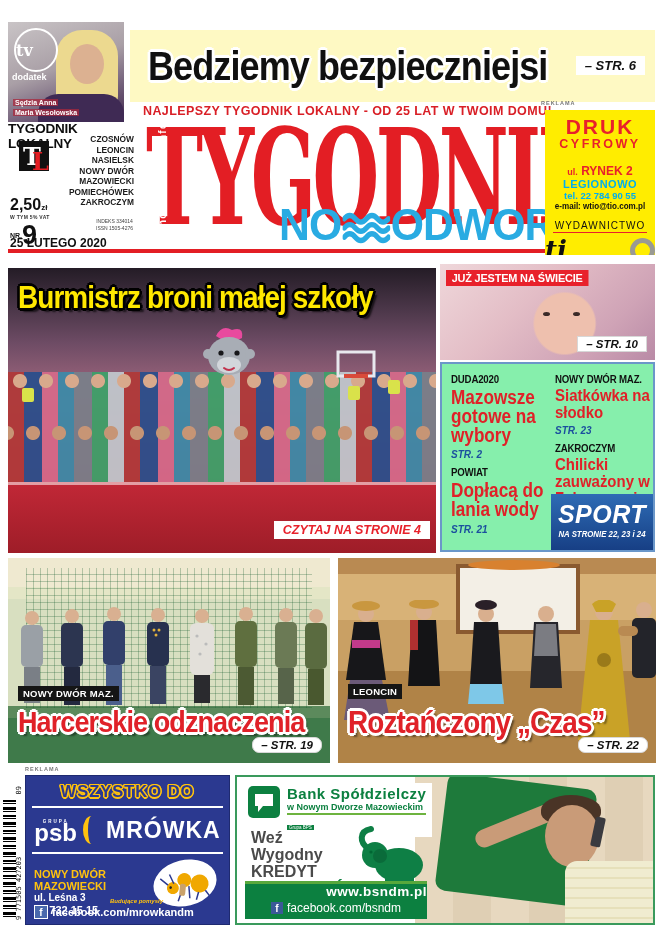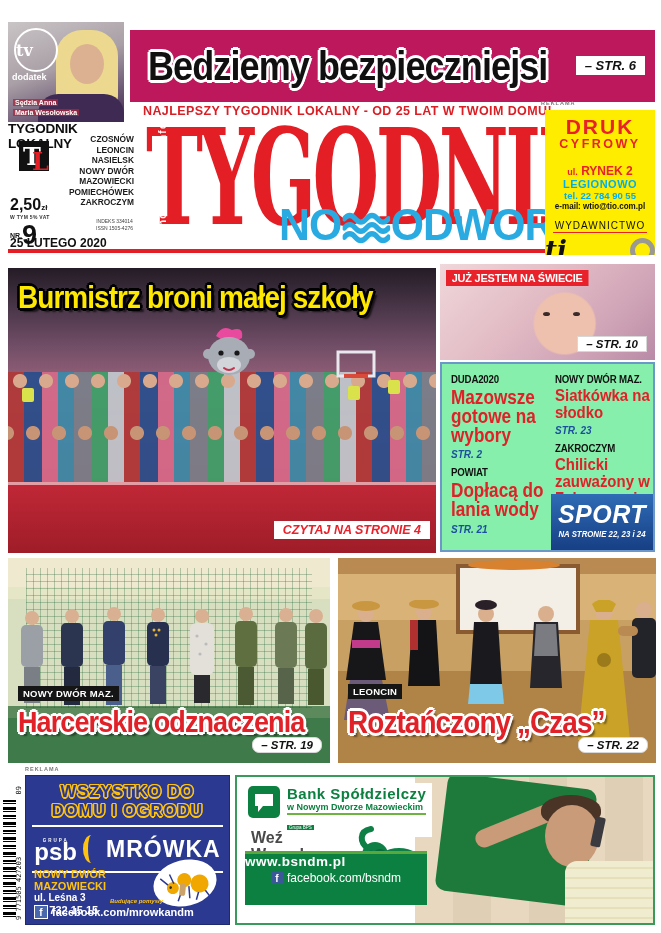--- a/index.html
+++ b/index.html
@@ -1,20 +1,20 @@
 <!DOCTYPE html>
 <html><head>
 <meta charset="utf-8">
 <style>
   html,body{margin:0;padding:0;background:#fff;font-family:"Liberation Sans",sans-serif;}
   #page{position:relative;width:661px;height:933px;background:#fff;overflow:hidden;}
   .abs{position:absolute;}
 
   
-  #banner{left:130px;top:30px;width:525px;height:72px;background:#be185d;display:flex;align-items:center;}
+  #banner{left:130px;top:30px;width:525px;height:72px;background:#fef9c3;display:flex;align-items:center;}
   #banner-headline{margin-left:18px;font-size:40px;font-weight:900;color:#101010;letter-spacing:-1px;
     transform:scaleX(.9);transform-origin:left;white-space:nowrap;
     text-shadow:-2px -2px 0 #fff,2px -2px 0 #fff,-2px 2px 0 #fff,2px 2px 0 #fff,0 3px 0 #fff,0 -3px 0 #fff,3px 0 0 #fff,-3px 0 0 #fff;}
   #banner-ref{position:absolute;right:10px;top:26px;background:#fff;color:#111;font-size:13px;font-weight:900;font-style:italic;padding:2px 9px;}
 
   
   #tv-box{left:8px;top:22px;width:116px;height:100px;background:linear-gradient(160deg,#c9c4c6 0%,#a99fa6 45%,#6f5b77 75%,#41294e 100%);overflow:hidden;}
   #tv-hair{position:absolute;right:6px;top:8px;width:62px;height:84px;border-radius:26px 26px 18px 18px;background:#e9d globalThis;background:#ecd98f;}
   #tv-face{position:absolute;right:20px;top:22px;width:34px;height:40px;border-radius:50%;background:#dcb191;}
   #tv-robe{position:absolute;right:0;bottom:-6px;width:86px;height:34px;border-radius:20px 20px 0 0;background:#3f2a54;}
@@ -144,21 +144,21 @@
   #man-hair{position:absolute;left:126px;top:18px;width:60px;height:30px;border-radius:50% 50% 40% 40%;background:#4a3426;}
   #man-arm{position:absolute;left:58px;top:40px;width:84px;height:18px;border-radius:9px;background:#c99b78;transform:rotate(-22deg);}
   #man-shirt{position:absolute;left:150px;top:84px;width:92px;height:66px;background:repeating-linear-gradient(0deg,#f0ecd0 0 8px,#e6e0ba 8px 10px);border-radius:12px 0 0 0;}
   #phone{position:absolute;left:178px;top:40px;width:10px;height:30px;background:#3a3a3f;border-radius:2px;transform:rotate(12deg);}
   #bank-logo{position:absolute;left:8px;top:6px;display:flex;gap:6px;background:#fff;padding:2px 6px 4px 2px;}
   #bank-logo-text .n1{color:#0c8040;font-weight:900;font-size:15px;letter-spacing:.5px;}
   #bank-logo-text .n2{color:#0c8040;font-weight:700;font-size:9px;border-bottom:2px solid #6db33f;padding-bottom:1px;}
   #bank-logo-text .n3{display:inline-block;background:#0c8040;color:#fff;font-size:4.5px;padding:0 2px;margin-top:1px;}
   #bank-offer{position:absolute;left:14px;top:52px;color:#4a4a4a;font-weight:700;font-size:16px;line-height:17px;}
   #bank-offer .green{color:#0c8040;font-weight:900;font-size:17px;letter-spacing:-.3px;}
-  #bank-box{position:absolute;left:8px;bottom:18px;width:182px;background:linear-gradient(180deg,#58a83c 0 3px,#0c8040 3px);color:#fff;text-align:left;padding:3px 0 20px;}
+  #bank-box{position:absolute;left:8px;bottom:4px;width:182px;background:linear-gradient(180deg,#58a83c 0 3px,#0c8040 3px);color:#fff;text-align:right;padding:3px 0 4px;}
   #bank-box .site{font-size:13.5px;font-weight:700;letter-spacing:.5px;}
   #bank-box .fbrow{display:flex;align-items:center;justify-content:center;gap:4px;font-size:12px;margin-top:2px;}
   #elephant{position:absolute;left:118px;top:46px;}
 </style>
 </head>
 <body>
 
 <div id="page">
 
   <div id="tv-box" class="abs">
@@ -386,21 +386,20 @@
 
   <div class="abs reklama" style="left:25px;top:766px;">REKLAMA</div>
 
   <div id="barcode-bars" class="abs"></div>
   <div id="barcode-digits" class="abs">9 771505 427203</div>
   <div id="barcode-top" class="abs">09</div>
 
   <div id="mrowka" class="abs">
     <div class="hdr">
       <div>WSZYSTKO DO</div>
-      <div>DOMU I OGRODU</div>
     </div>
     <div class="div"></div>
     <div id="mrowka-mid">
       <div style="text-align:center;">
         <div id="psb-grupa">GRUPA</div>
         <div id="psb">psb</div>
       </div>
       <div id="crescent"></div>
       <div id="mrowka-brand">MRÓWKA</div>
     </div>

